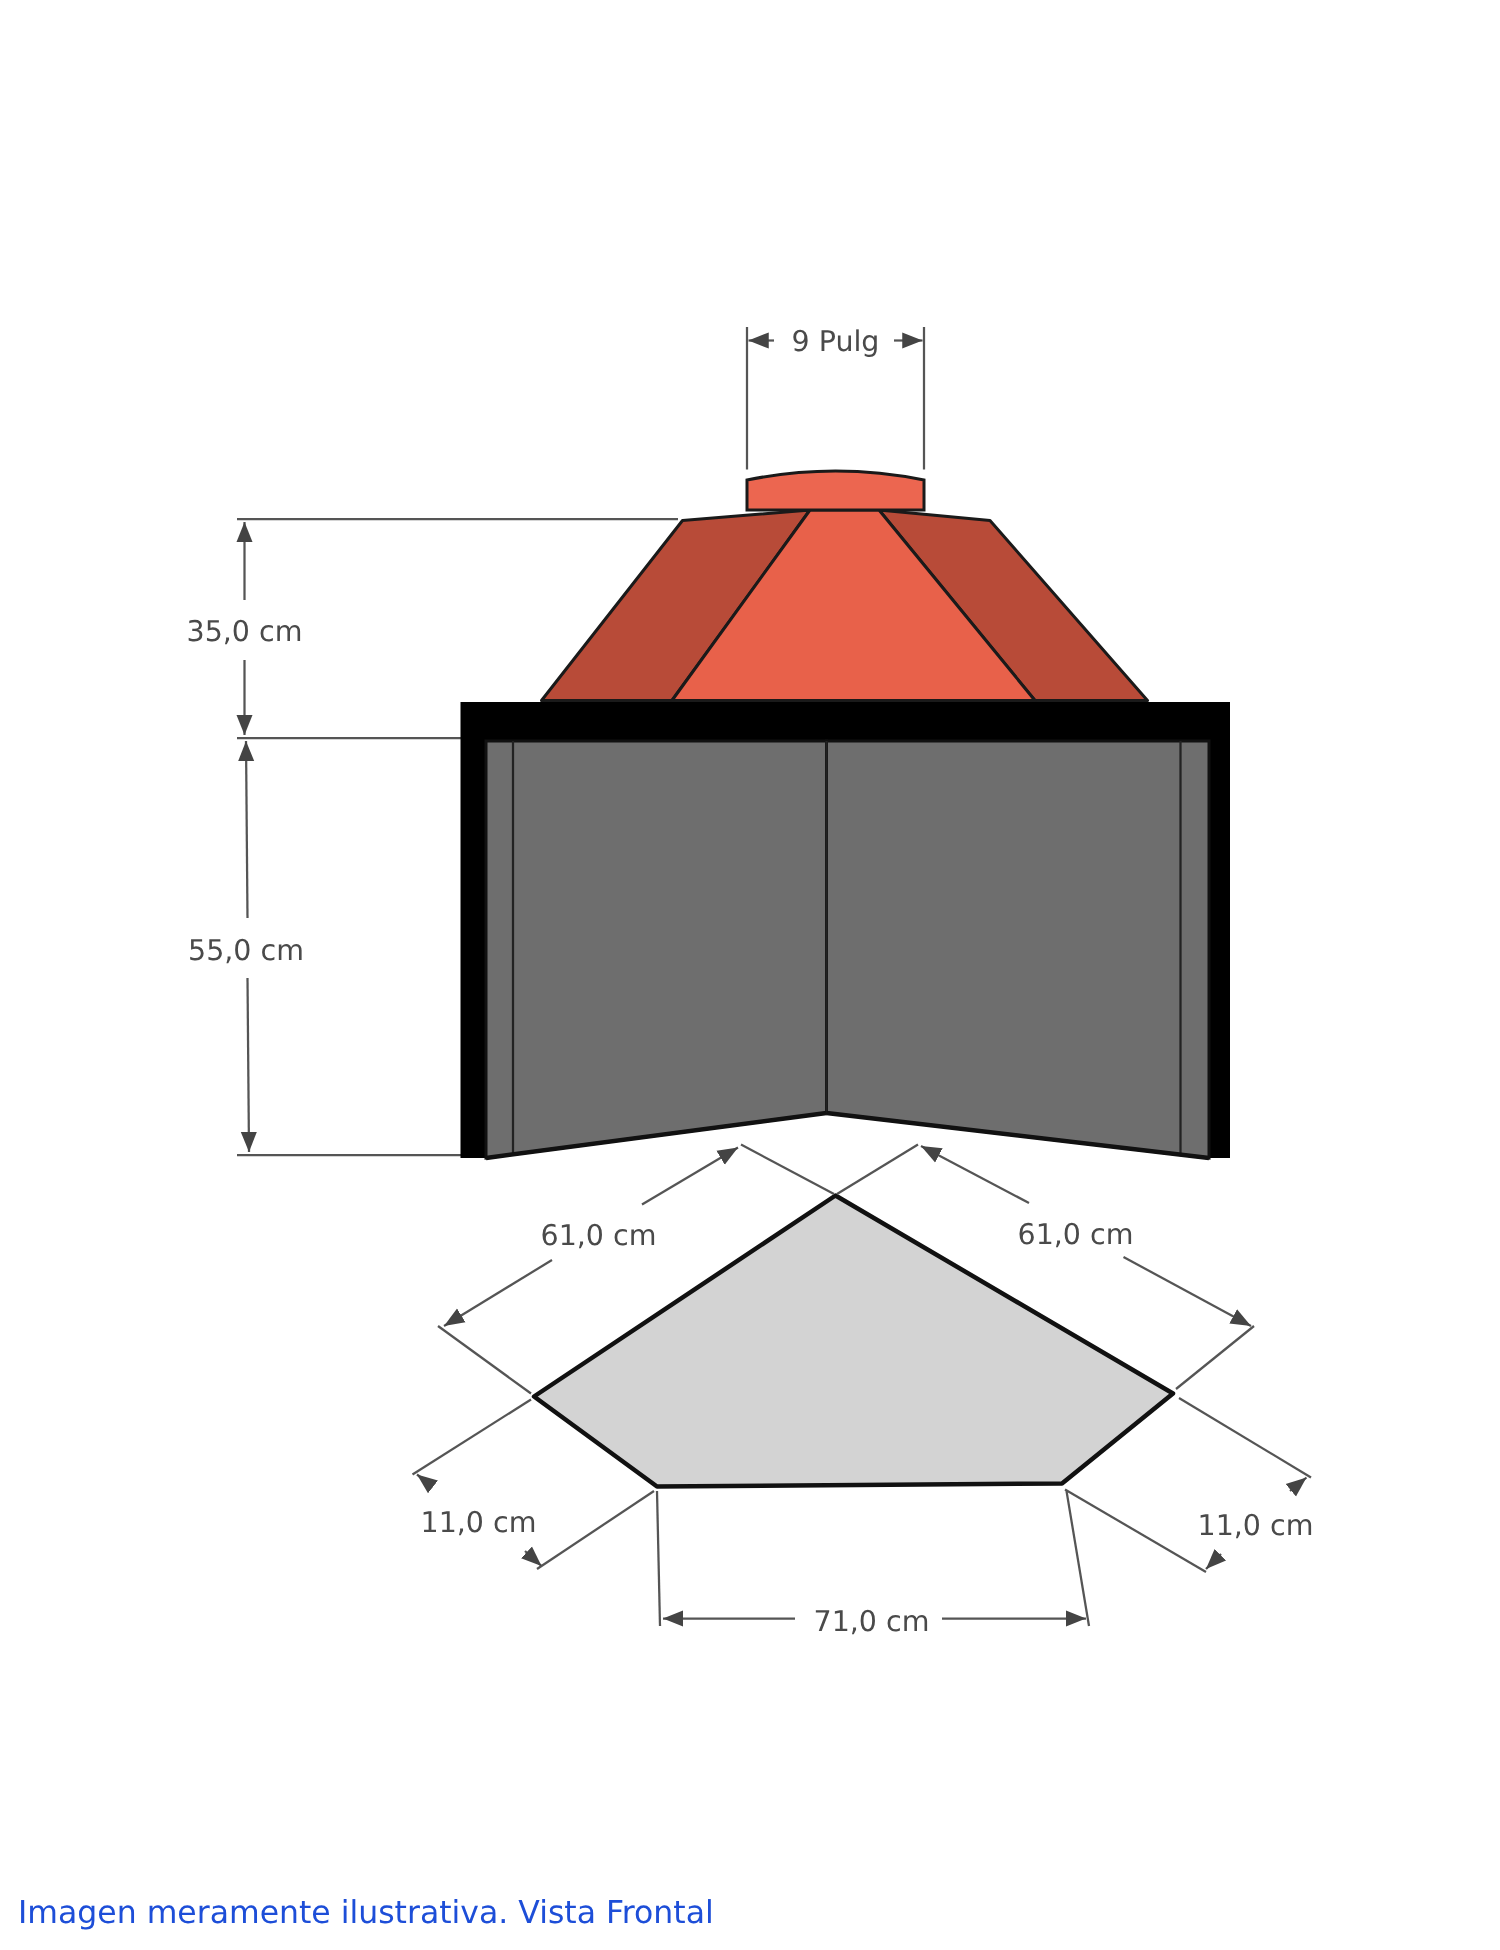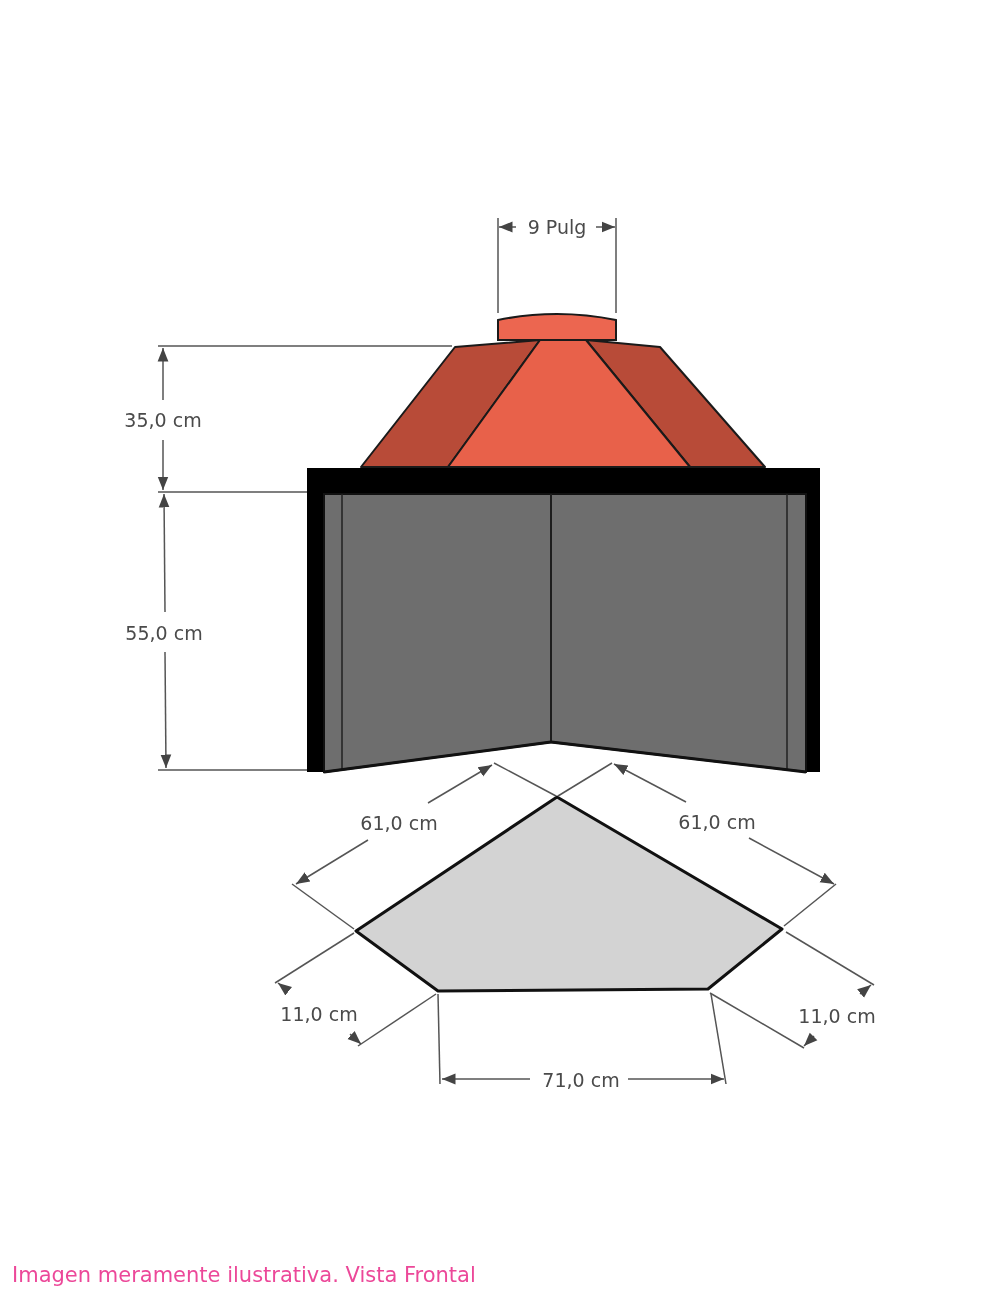--- a/index.html
+++ b/index.html
@@ -1,20 +1,20 @@
 <!DOCTYPE html>
 <html><head>
 <meta charset="utf-8">
 <style>
   html, body { margin: 0; padding: 0; background: #ffffff; }
   body { width: 1000px; height: 1300px; position: relative; overflow: hidden;
          font-family: "DejaVu Sans", "Liberation Sans", sans-serif; }
   svg.drawing { position: absolute; left: 0; top: 0; }
   .dim-text { font-family: "DejaVu Sans", sans-serif; font-size: 19px; fill: #4a4a4a; }
-  .caption { position: absolute; left: 12px; top: 1263px; font-size: 21px; color: #ec4899;
+  .caption { position: absolute; left: 12px; top: 1263px; font-size: 21px; color: #1d4ed8;
              font-family: "DejaVu Sans", sans-serif; white-space: nowrap; }
 </style>
 </head>
 <body>
 
 <svg class="drawing" width="1000" height="1300" viewBox="0 0 1000 1300" xmlns="http://www.w3.org/2000/svg">
   <defs>
     <marker id="arr" viewBox="0 0 10 10" refX="10" refY="5" markerWidth="9" markerHeight="9" orient="auto-start-reverse">
       <path d="M0,1 L10,5 L0,9 Z" fill="#444"></path>
     </marker>

